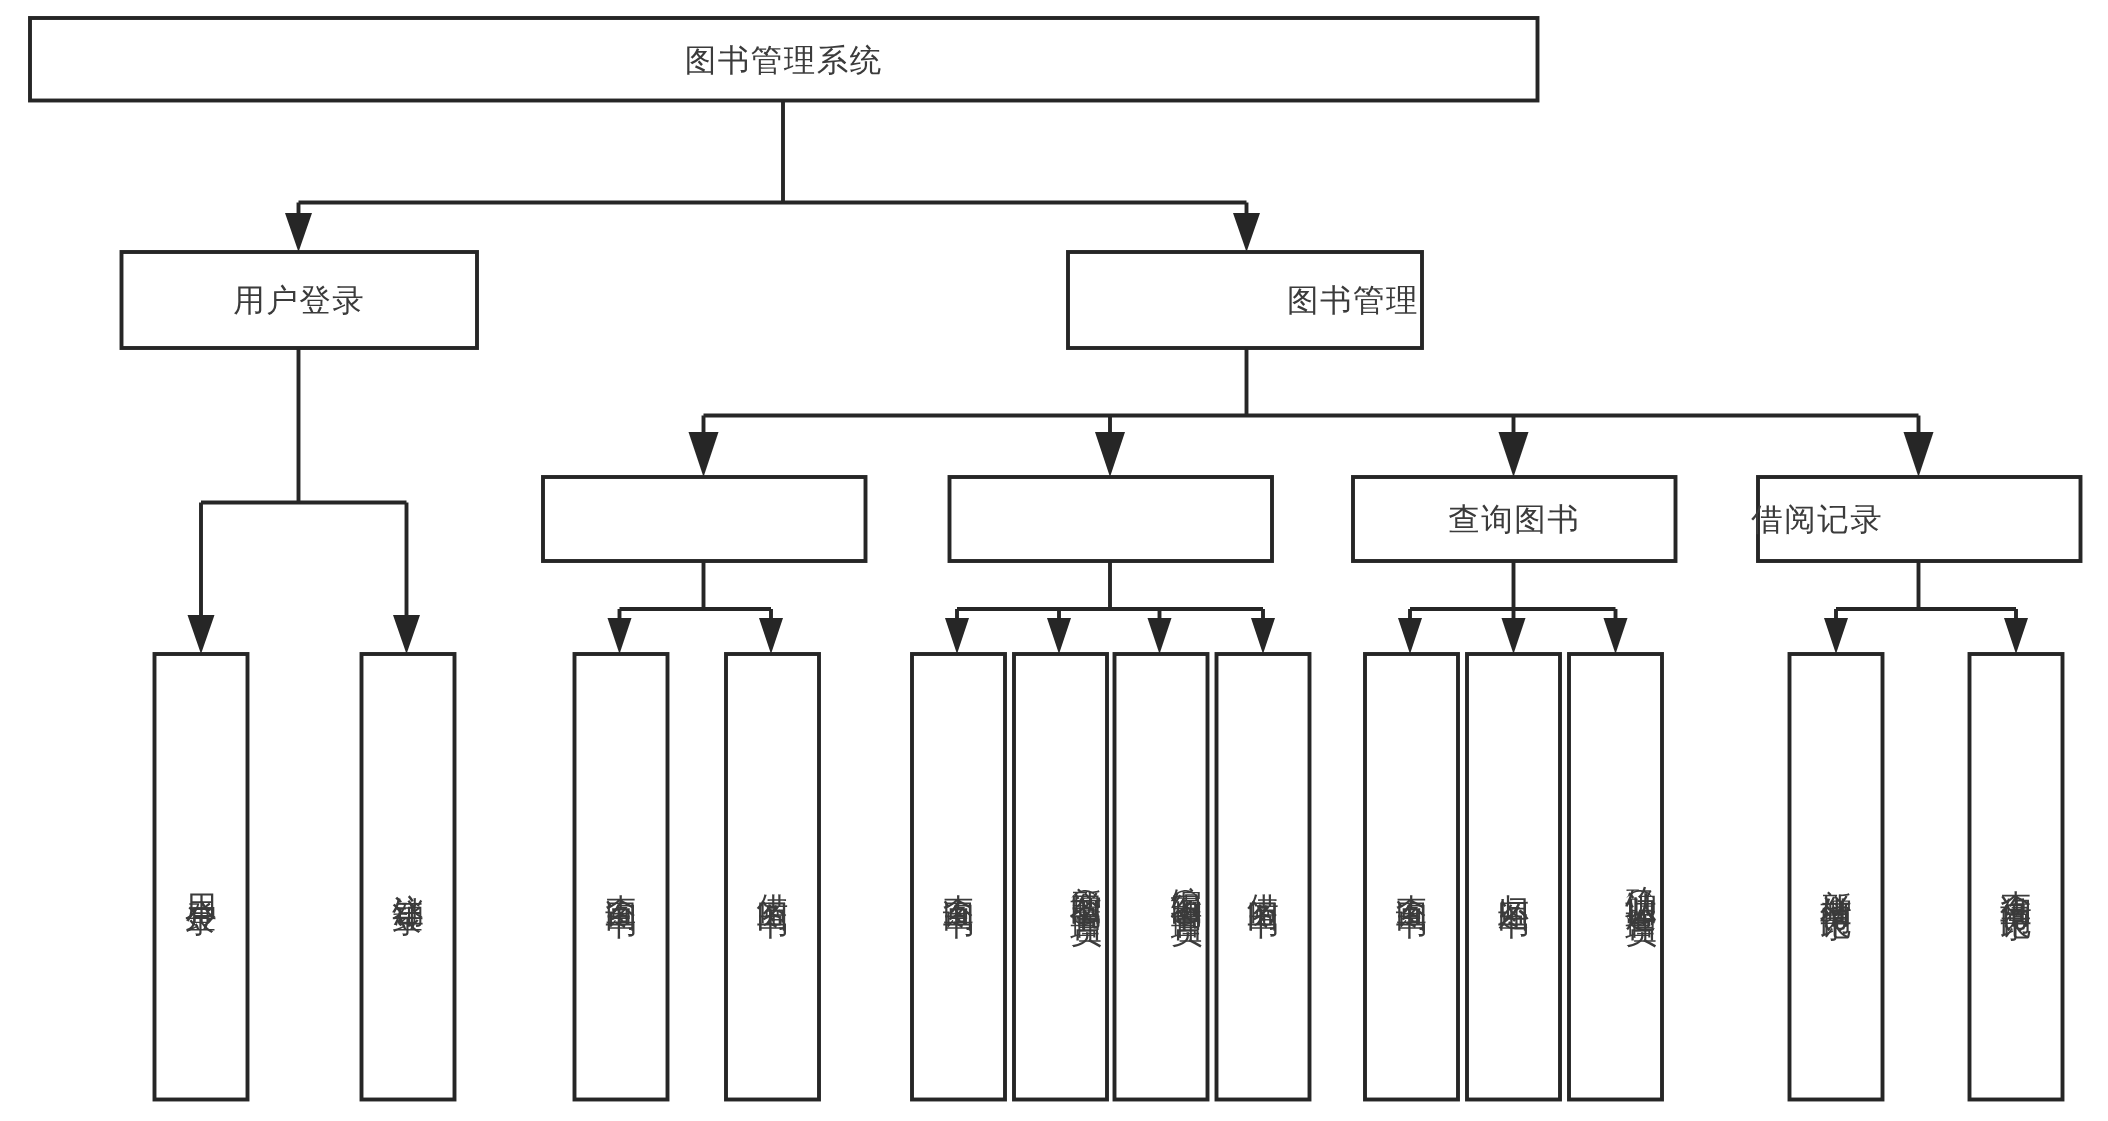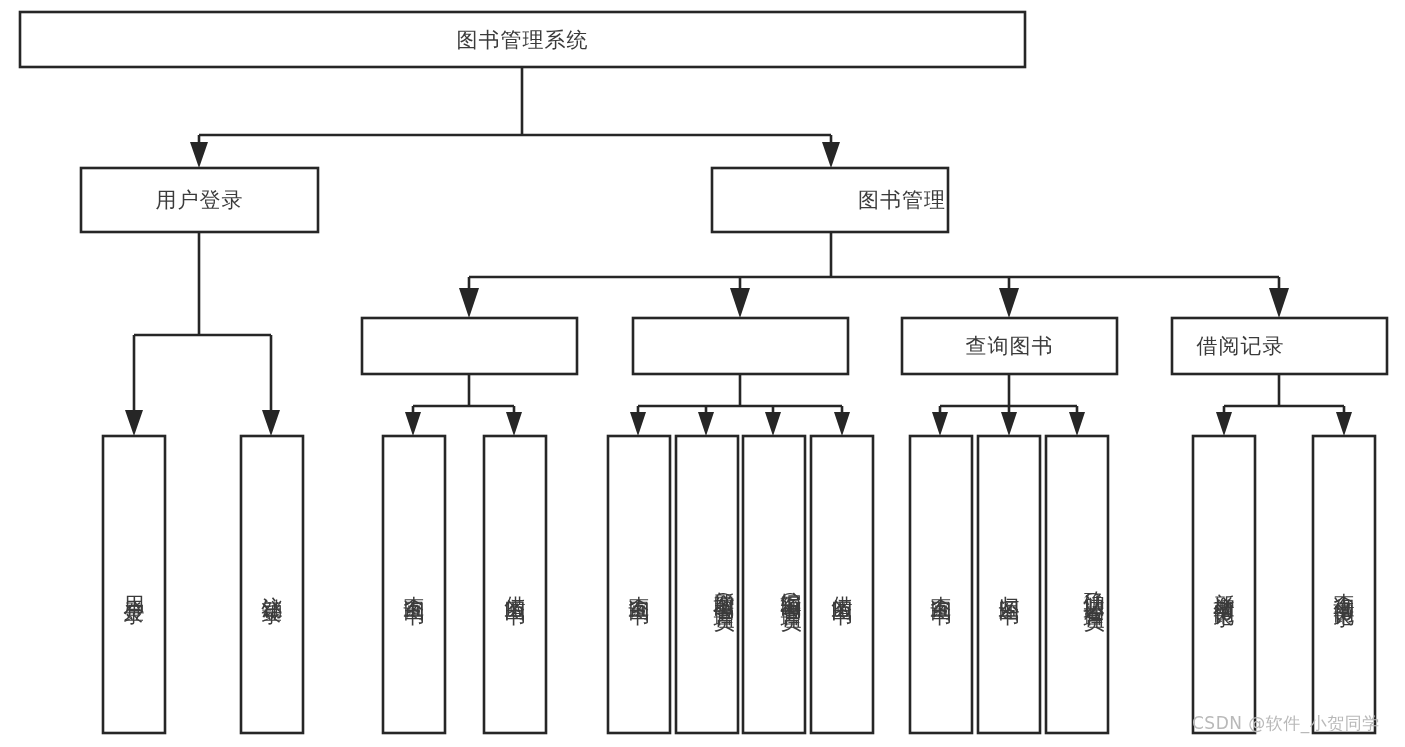--- a/index.html
+++ b/index.html
@@ -188,21 +188,21 @@
   <div class="node-label-h" style="left:20px; top:12px; width:1005px; height:55px;">图书管理系统</div>
 
   <div class="node-label-h" style="left:81px; top:168px; width:237px; height:64px;">用户登录</div>
 
   <div class="node-label-h" style="left:752px; top:168px; width:236px; height:64px;padding-left:32px;">图书管理</div>
 
 
 
   <div class="node-label-h" style="left:902px; top:318px; width:215px; height:56px;">查询图书</div>
 
-  <div class="node-label-h" style="left:1133px; top:318px; width:215px; height:56px;">借阅记录</div>
+  <div class="node-label-h" style="left:1104px; top:318px; width:215px; height:56px;">借阅记录</div>
 
   <div class="node-label-v center-align" style="left:103px; top:436px; width:62px; height:297px;">用户登录</div>
 
   <div class="node-label-v center-align" style="left:241px; top:436px; width:62px; height:297px;">注销登录</div>
 
   <div class="node-label-v center-align" style="left:383px; top:436px; width:62px; height:297px;">查询图书</div>
 
   <div class="node-label-v center-align" style="left:484px; top:436px; width:62px; height:297px;">借阅图书</div>
 
   <div class="node-label-v center-align" style="left:608px; top:436px; width:62px; height:297px;">查询图书</div>
@@ -216,15 +216,14 @@
   <div class="node-label-v center-align" style="left:910px; top:436px; width:62px; height:297px;">查询图书</div>
 
   <div class="node-label-v center-align" style="left:978px; top:436px; width:62px; height:297px;">归还图书</div>
 
   <div class="node-label-v" style="left:1046px; top:442px; width:62px; height:291px;">确认归还（管理员）</div>
 
   <div class="node-label-v center-align" style="left:1193px; top:436px; width:62px; height:297px;">新增借阅记录</div>
 
   <div class="node-label-v center-align" style="left:1313px; top:436px; width:62px; height:297px;">查询借阅记录</div>
 
-  <div class="watermark" style="left:1192px; top:712px;">CSDN @软件_小贺同学</div>
 
 </div>
 
 </body></html>

